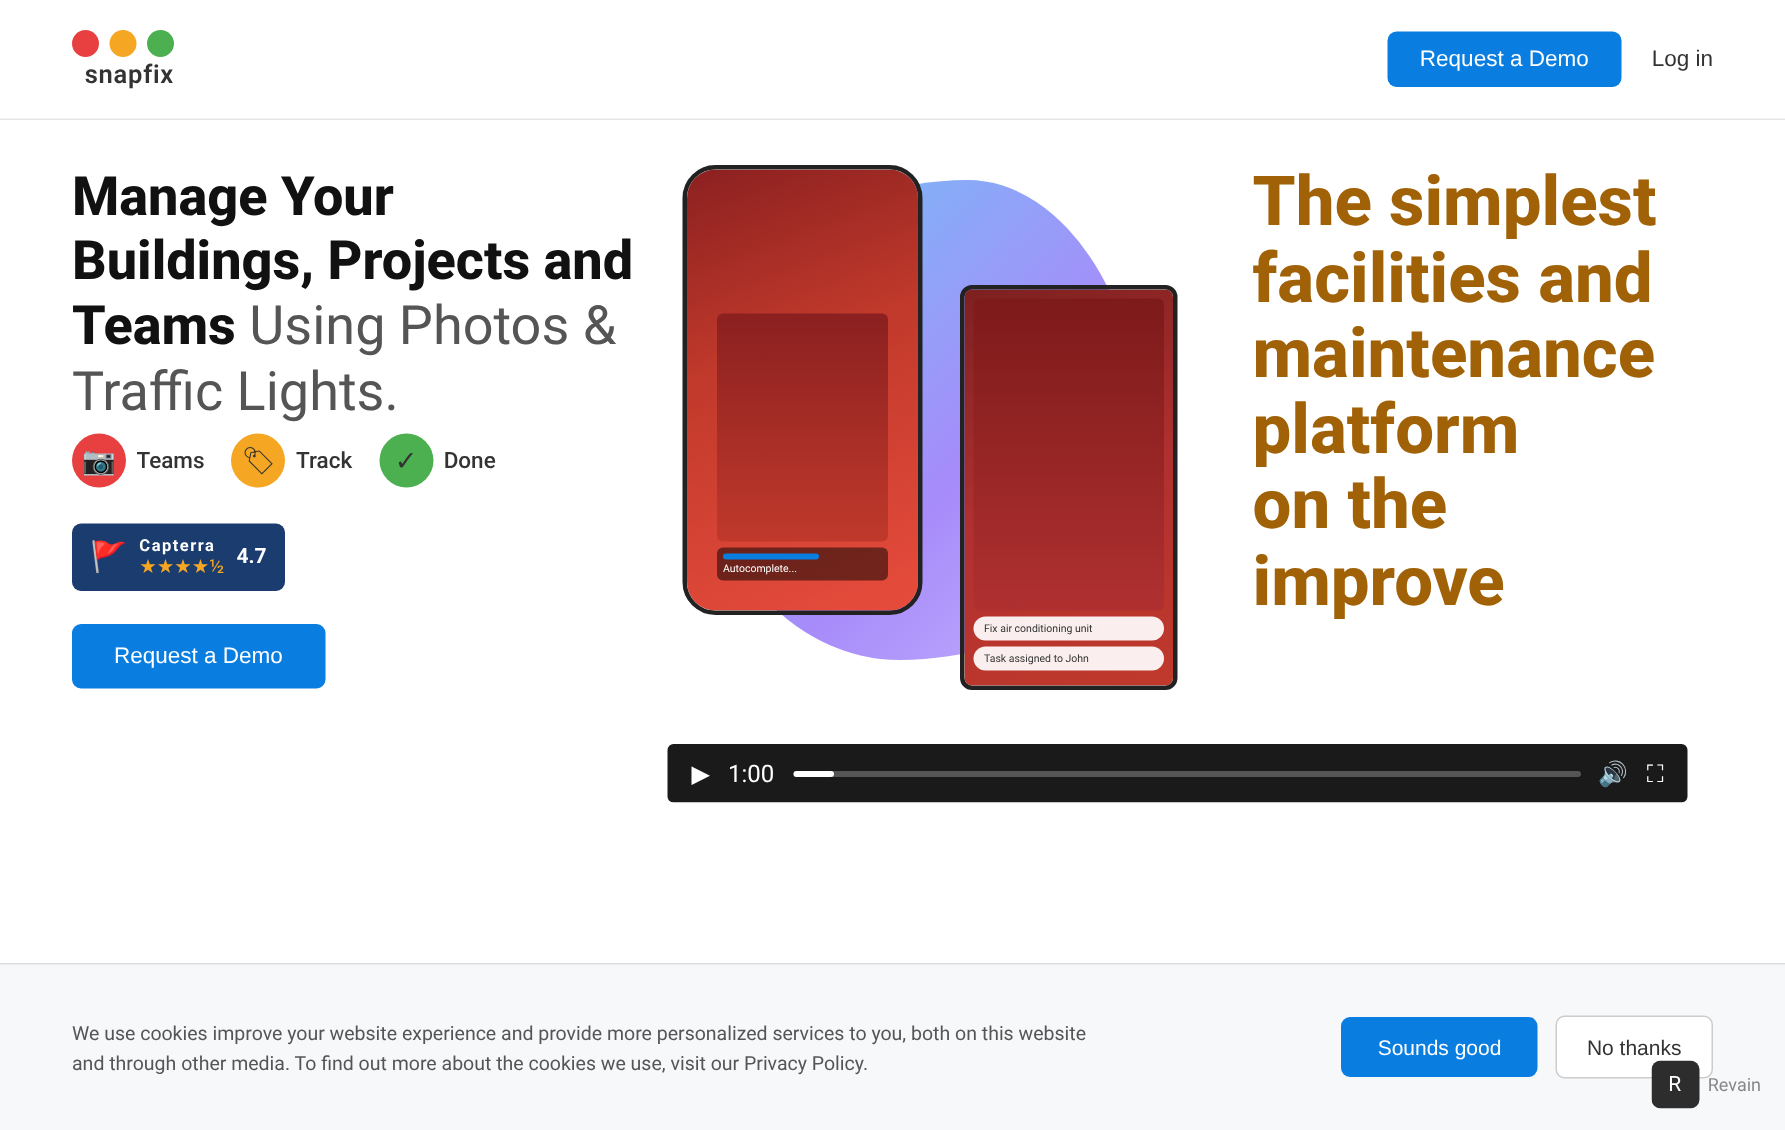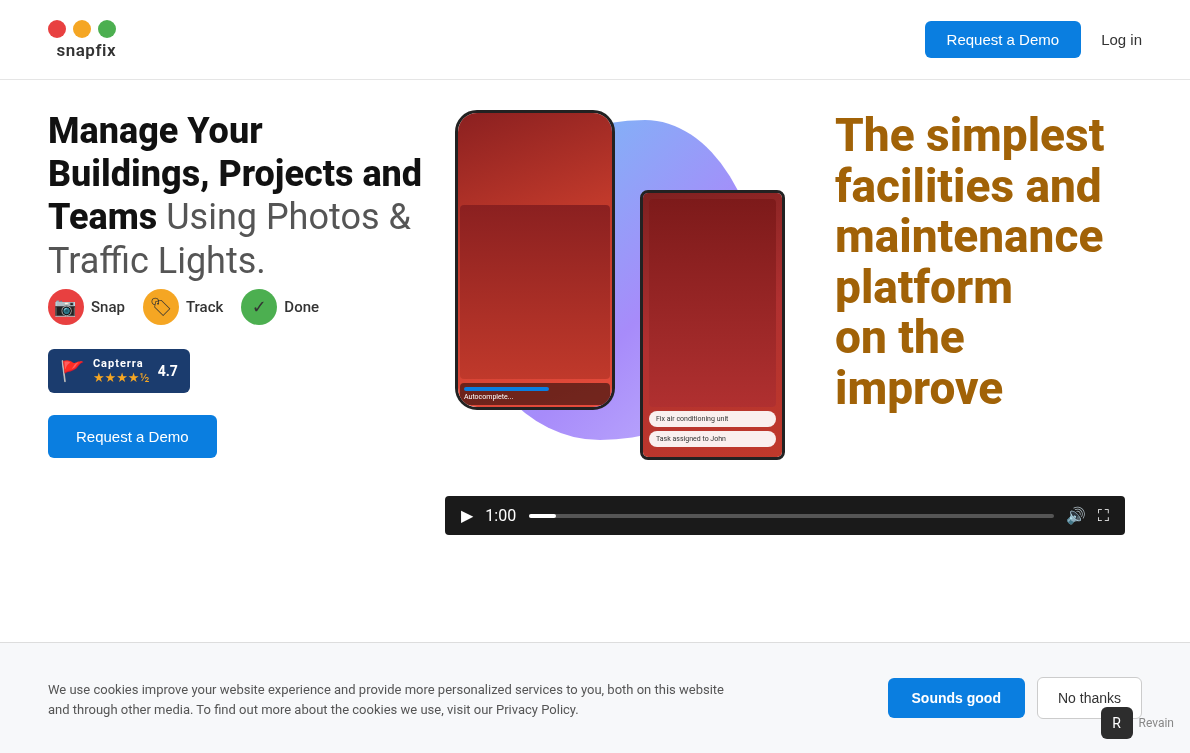--- a/index.html
+++ b/index.html
@@ -61,21 +61,21 @@
       border-radius: 60% 40% 55% 45% / 50% 60% 40% 50%;
     }
     .phone-main {
       position: absolute; left: 10px; top: 0;
       width: 160px; height: 300px; background: #111; border-radius: 22px;
       overflow: hidden; border: 3px solid #222; z-index: 2;
     }
     .phone-main-screen {
       width: 100%; height: 100%; background: linear-gradient(160deg, #8b2020 0%, #c0392b 40%, #e74c3c 100%);
       display: flex; flex-direction: column; align-items: center; justify-content: flex-end;
-      padding: 2px;
+      padding: 20px;
     }
     .phone-secondary {
       position: absolute; right: 0; top: 80px;
       width: 145px; height: 270px; background: #111; border-radius: 8px;
       overflow: hidden; border: 3px solid #222; z-index: 3;
     }
     .phone-secondary-screen {
       width: 100%; height: 100%; background: linear-gradient(160deg, #7d2020 0%, #b03030 50%, #c0392b 100%);
       display: flex; flex-direction: column; justify-content: flex-end; padding: 6px;
     }
@@ -102,21 +102,21 @@
     .cookie-banner {
       position: fixed; bottom: 0; left: 0; right: 0;
       background: #f7f8fa; border-top: 1px solid #ddd;
       padding: 34px 48px; display: flex; align-items: flex-end; justify-content: space-between;
       z-index: 100;
     }
     .cookie-text { font-size: 13px; color: #555; max-width: 700px; line-height: 1.5; }
     .cookie-buttons { display: flex; gap: 12px; align-items: center; flex-shrink: 0; }
     .btn-sounds-good {
       background: #0a7ee0; color: #fff; border: none; padding: 12px 24px;
-      border-radius: 6px; font-size: 14px; cursor: pointer; font-weight: 700;
+      border-radius: 6px; font-size: 14px; cursor: pointer; font-weight: 400;
     }
     .btn-no-thanks {
       background: #fff; color: #333; border: 1px solid #ccc; padding: 12px 20px;
       border-radius: 6px; font-size: 14px; cursor: pointer;
     }
 
     
     .revain-badge {
       position: fixed; bottom: 14px; right: 16px; z-index: 101;
       display: flex; align-items: center; gap: 6px; font-size: 12px; color: #888;
@@ -156,21 +156,21 @@
 
   <div class="hero-left">
     <h1 class="hero-title">
       <span>Manage Your Buildings, Projects and Teams</span>
       <span class="light">Using Photos &amp; Traffic Lights.</span>
     </h1>
 
     <div class="hero-icons">
       <div class="hero-icon-item">
         <div class="icon-circle snap">📷</div>
-        <span>Snap</span>
+        <span>Teams</span>
       </div>
       <div class="hero-icon-item">
         <div class="icon-circle track">🏷</div>
         <span>Track</span>
       </div>
       <div class="hero-icon-item">
         <div class="icon-circle done">✓</div>
         <span>Done</span>
       </div>
     </div>

